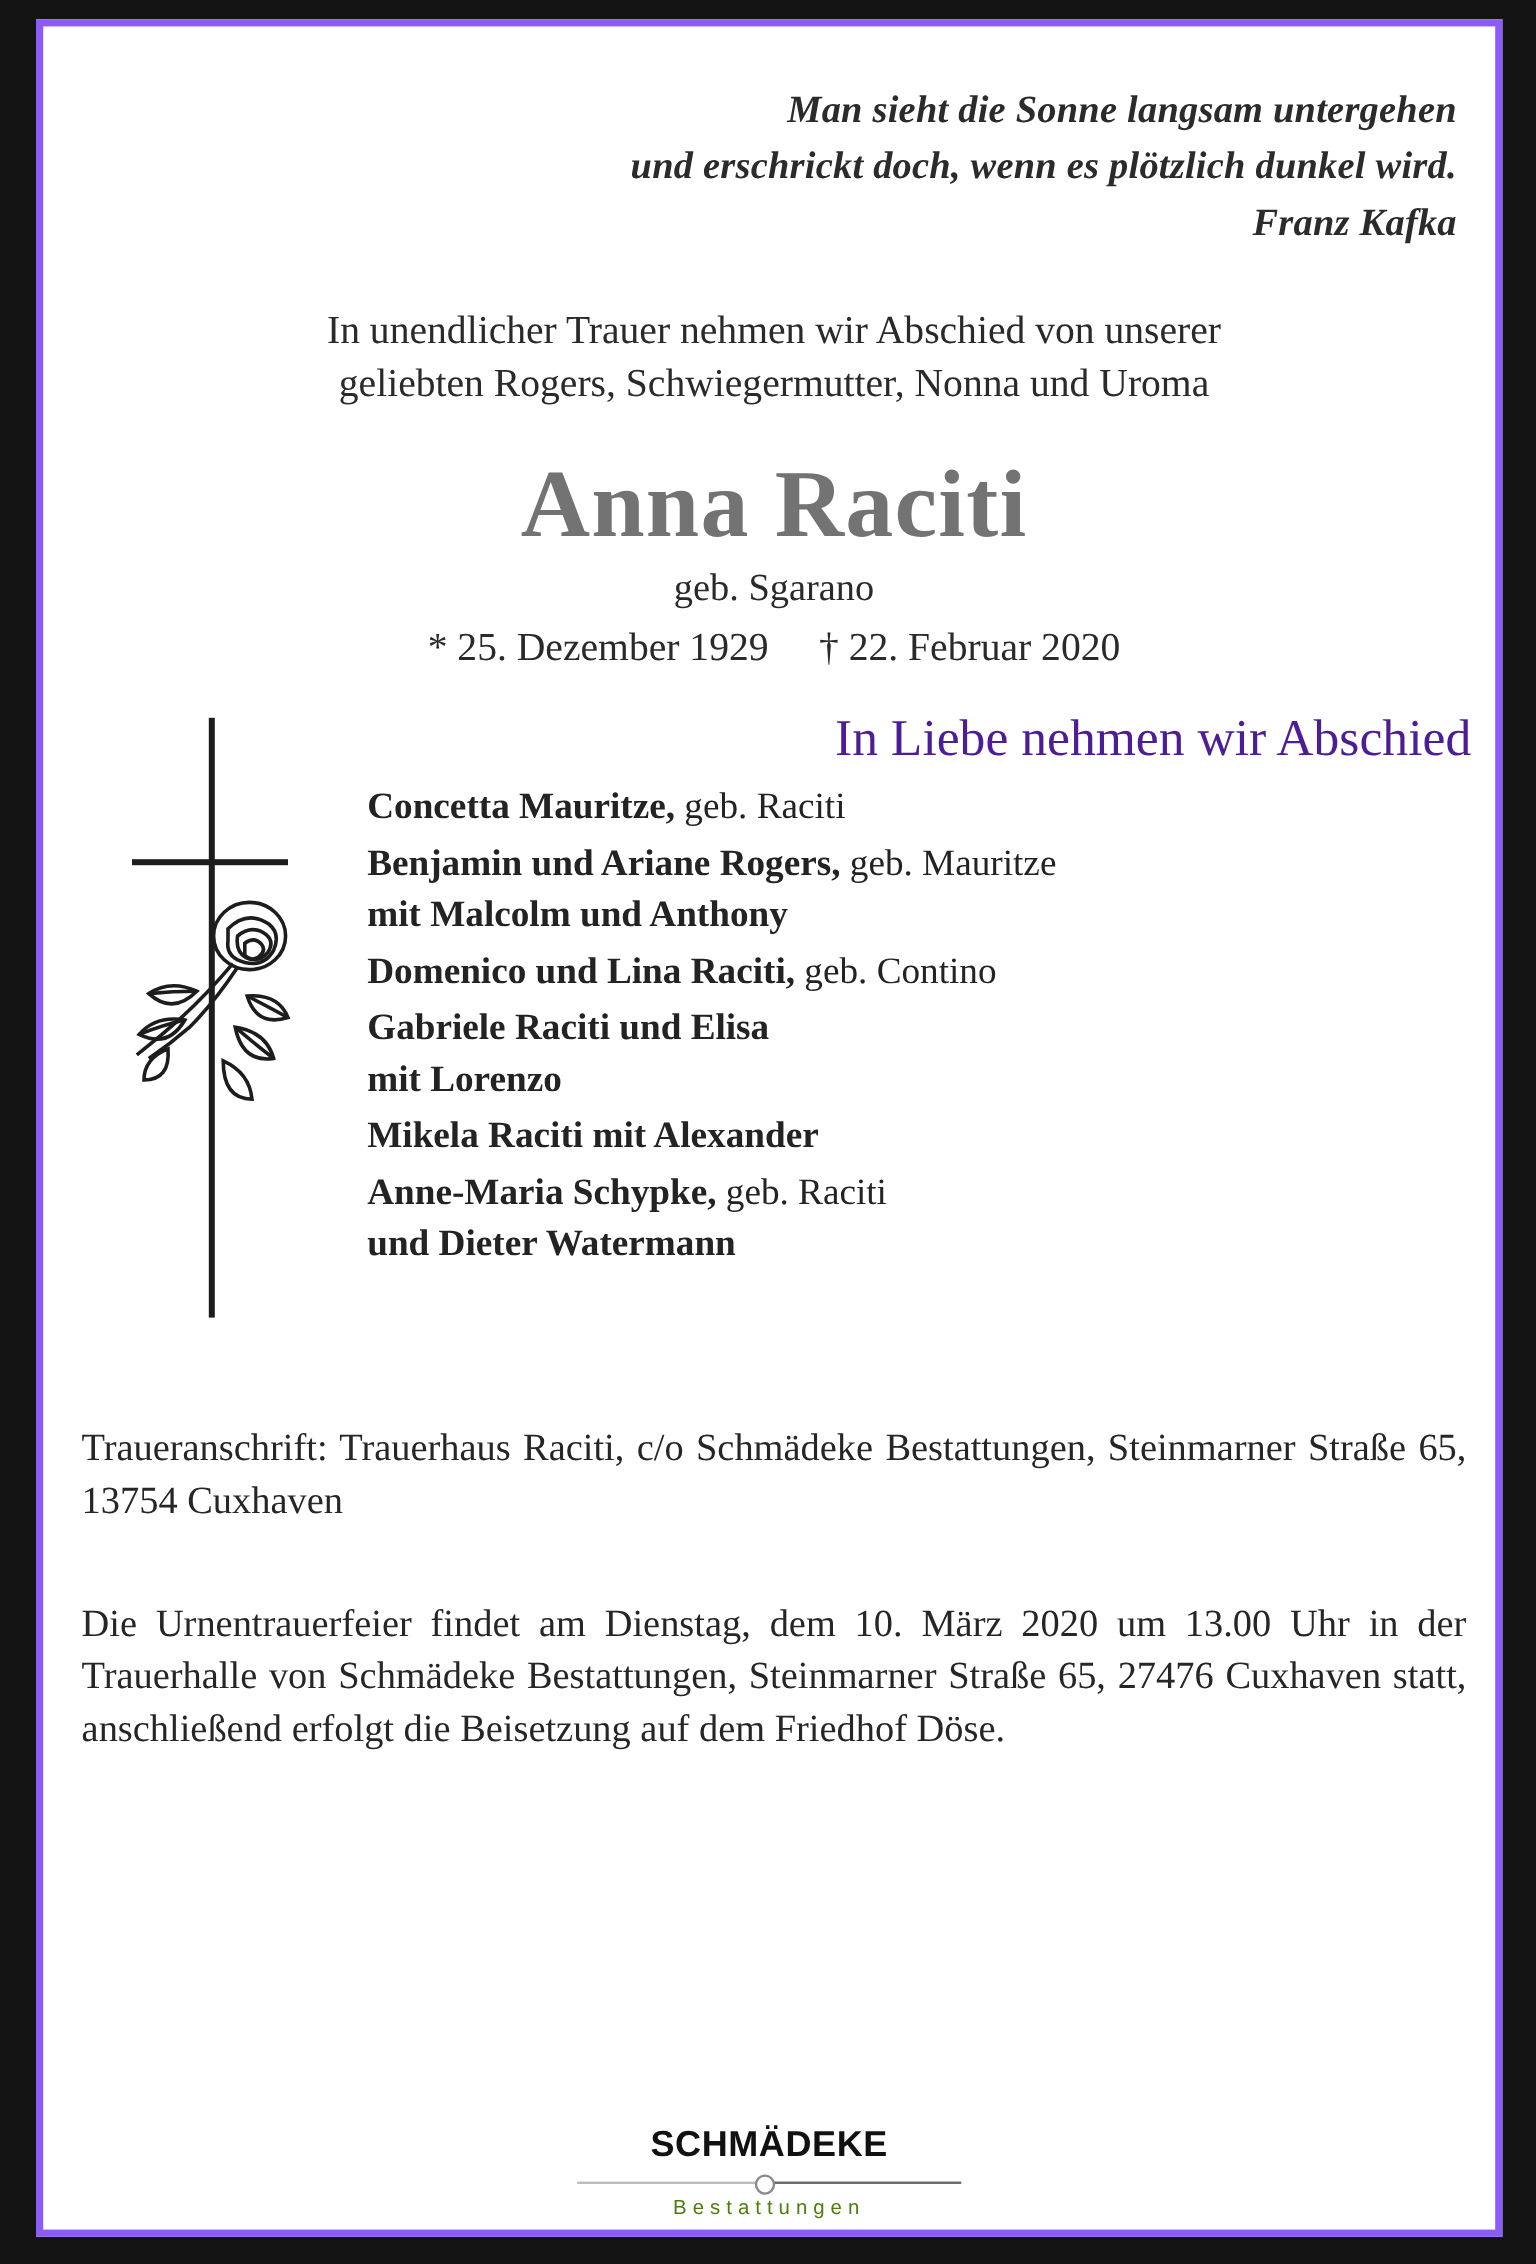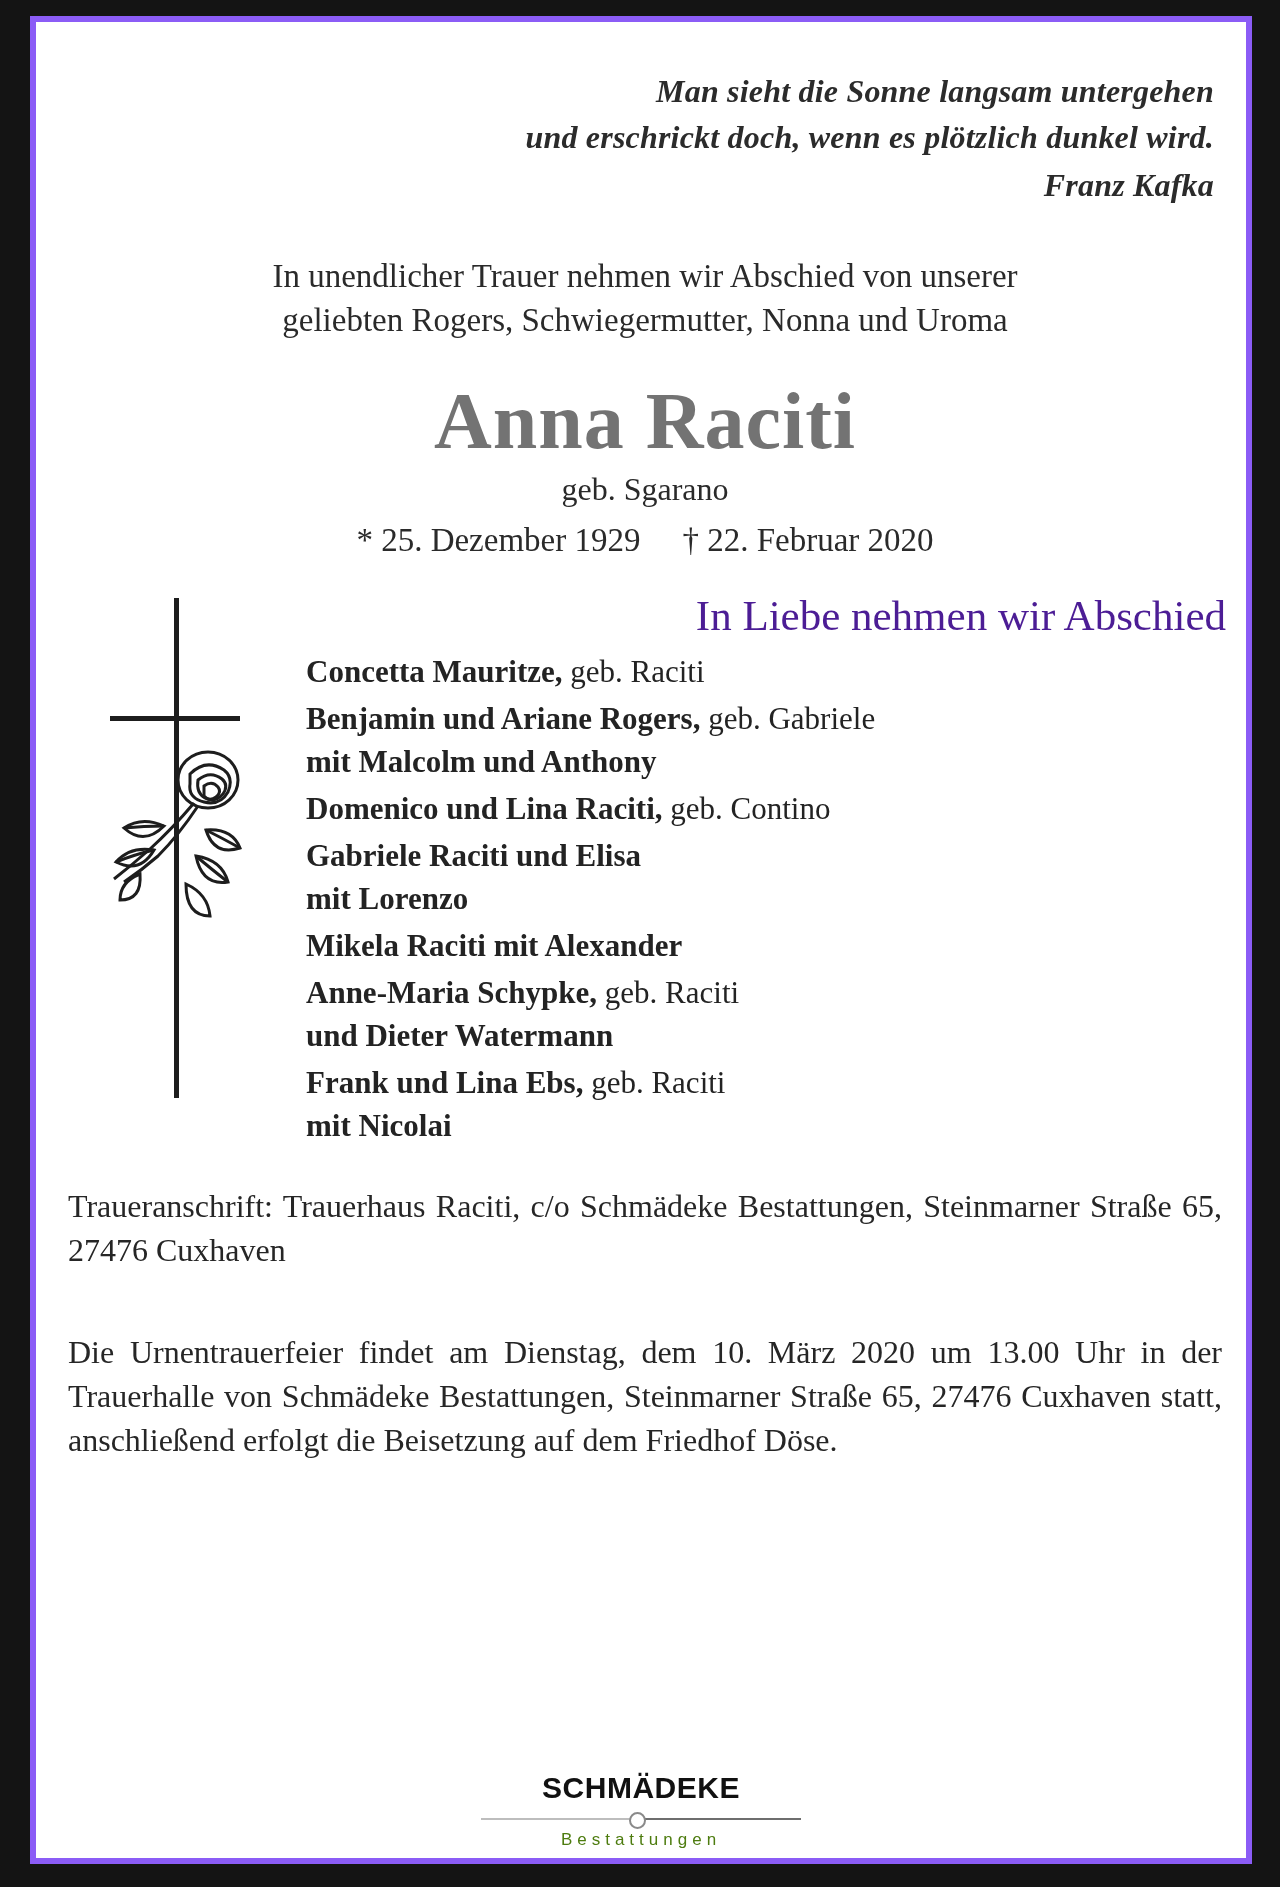--- a/index.html
+++ b/index.html
@@ -270,21 +270,21 @@
         </div>
 
         <div class="mourners">
           <div class="mourn-head">In Liebe nehmen wir Abschied</div>
 
           <div class="mourn-entry">
             <div class="mourn-line"><span class="b">Concetta Mauritze,</span><span class="n"> geb. Raciti</span></div>
           </div>
 
           <div class="mourn-entry">
-            <div class="mourn-line"><span class="b">Benjamin und Ariane Rogers,</span><span class="n"> geb. Gabriele</span></div>
+            <div class="mourn-line"><span class="b">Benjamin und Ariane Rogers,</span><span class="n"> geb. Mauritze</span></div>
             <div class="mourn-line"><span class="b">mit Malcolm und Anthony</span></div>
           </div>
 
           <div class="mourn-entry">
             <div class="mourn-line"><span class="b">Domenico und Lina Raciti,</span><span class="n"> geb. Contino</span></div>
           </div>
 
           <div class="mourn-entry">
             <div class="mourn-line"><span class="b">Gabriele Raciti und Elisa</span><span class="n"></span></div>
             <div class="mourn-line"><span class="b">mit Lorenzo</span></div>
@@ -292,28 +292,24 @@
 
           <div class="mourn-entry">
             <div class="mourn-line"><span class="b">Mikela Raciti mit Alexander</span><span class="n"></span></div>
           </div>
 
           <div class="mourn-entry">
             <div class="mourn-line"><span class="b">Anne-Maria Schypke,</span><span class="n"> geb. Raciti</span></div>
             <div class="mourn-line"><span class="b">und Dieter Watermann</span></div>
           </div>
 
-          <div class="mourn-entry">
-            <div class="mourn-line"><span class="b">Frank und Lina Ebs,</span><span class="n"> geb. Raciti</span></div>
-            <div class="mourn-line"><span class="b">mit Nicolai</span></div>
-          </div>
         </div>
       </div>
 
-      <div class="para">Traueranschrift: Trauerhaus Raciti, c/o Schmädeke Bestattungen, Steinmarner Straße 65, 27476 Cuxhaven</div>
+      <div class="para">Traueranschrift: Trauerhaus Raciti, c/o Schmädeke Bestattungen, Steinmarner Straße 65, 13754 Cuxhaven</div>
 
       <div class="para gap-big">Die Urnentrauerfeier findet am Dienstag, dem 10. März 2020 um 13.00 Uhr in der Trauerhalle von Schmädeke Bestattungen, Steinmarner Straße 65, 27476 Cuxhaven statt, anschließend erfolgt die Beisetzung auf dem Friedhof Döse.</div>
 
     </div>
 
     <div class="logo">
       <div class="logo-name">SCHMÄDEKE</div>
       <div class="logo-rule">
         <div class="bar"></div>
         <div class="bar-dark"></div>

